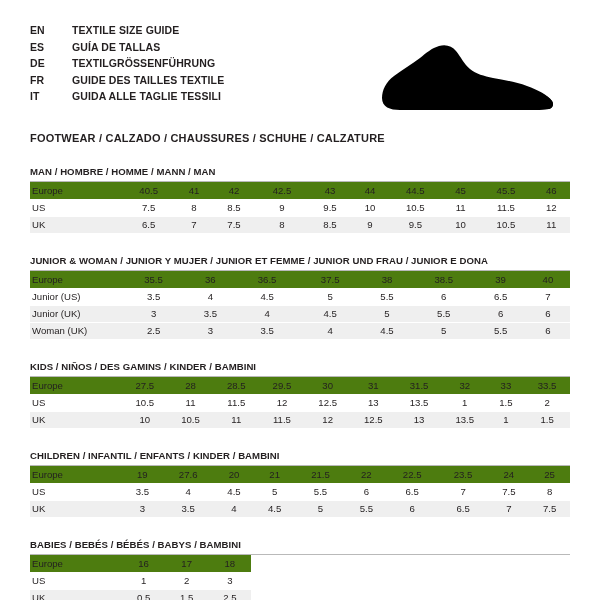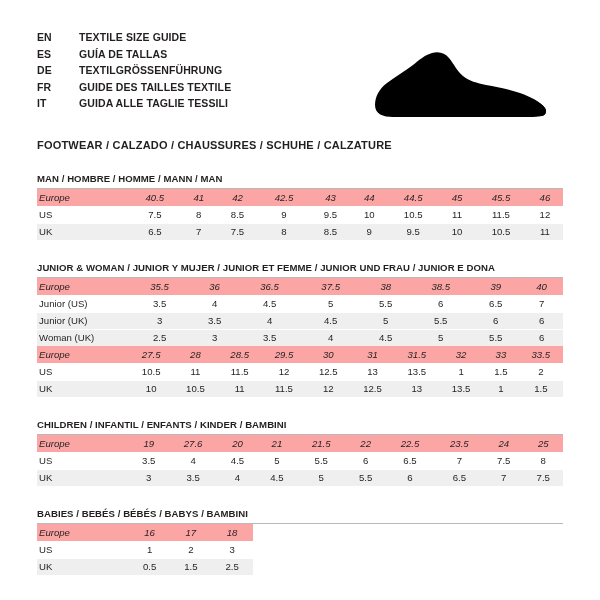--- a/index.html
+++ b/index.html
@@ -8,21 +8,21 @@
     width: 600px; height: 600px;
     background: #ffffff;
     font-family: "Liberation Sans", sans-serif;
     color: #231f20;
     overflow: hidden;
   }
   #page {
     position: relative;
     width: 600px;
     height: 432px;
-    padding: 15px;
+    padding: 8px;
   }
 
   
   .header {
     display: flex;
     align-items: flex-start;
     padding: 14px 22px 0 22px;
   }
   .lang-block {
     display: table;
@@ -79,21 +79,21 @@
     padding: 0 4px;
     text-align: center;
     vertical-align: middle;
     white-space: nowrap;
   }
   table.size td.rh {
     text-align: left;
     width: 92px;
     padding-left: 2px;
   }
-  table.size tr.shaded td { background: #fca5a5; font-style: italic; }
+  table.size tr.shaded td { background: #4d7c0f; }
   table.size tr.alt td { background: #efefef; }
   table.size tr td { border-bottom: 1px solid #ffffff; }
   table.size tr:last-child td { border-bottom: none; }
 
   .group + .group .group-head { border-bottom: 1px solid #b9b9b9; }
 </style>
 </head>
 <body>
 
 <div id="page">
@@ -230,20 +230,21 @@
         <td>4.5</td>
         <td>5</td>
         <td>5.5</td>
         <td>6</td>
       </tr>
     </tbody>
       </table>
   </div>
 
   <div class="group">
+    <div class="group-head">KIDS / NIÑOS / DES GAMINS / KINDER / BAMBINI</div>
     <table class="size">
       <tbody>
           <tr class="shaded">
         <td class="rh">Europe</td>
         <td>27.5</td>
         <td>28</td>
         <td>28.5</td>
         <td>29.5</td>
         <td>30</td>
         <td>31</td>

